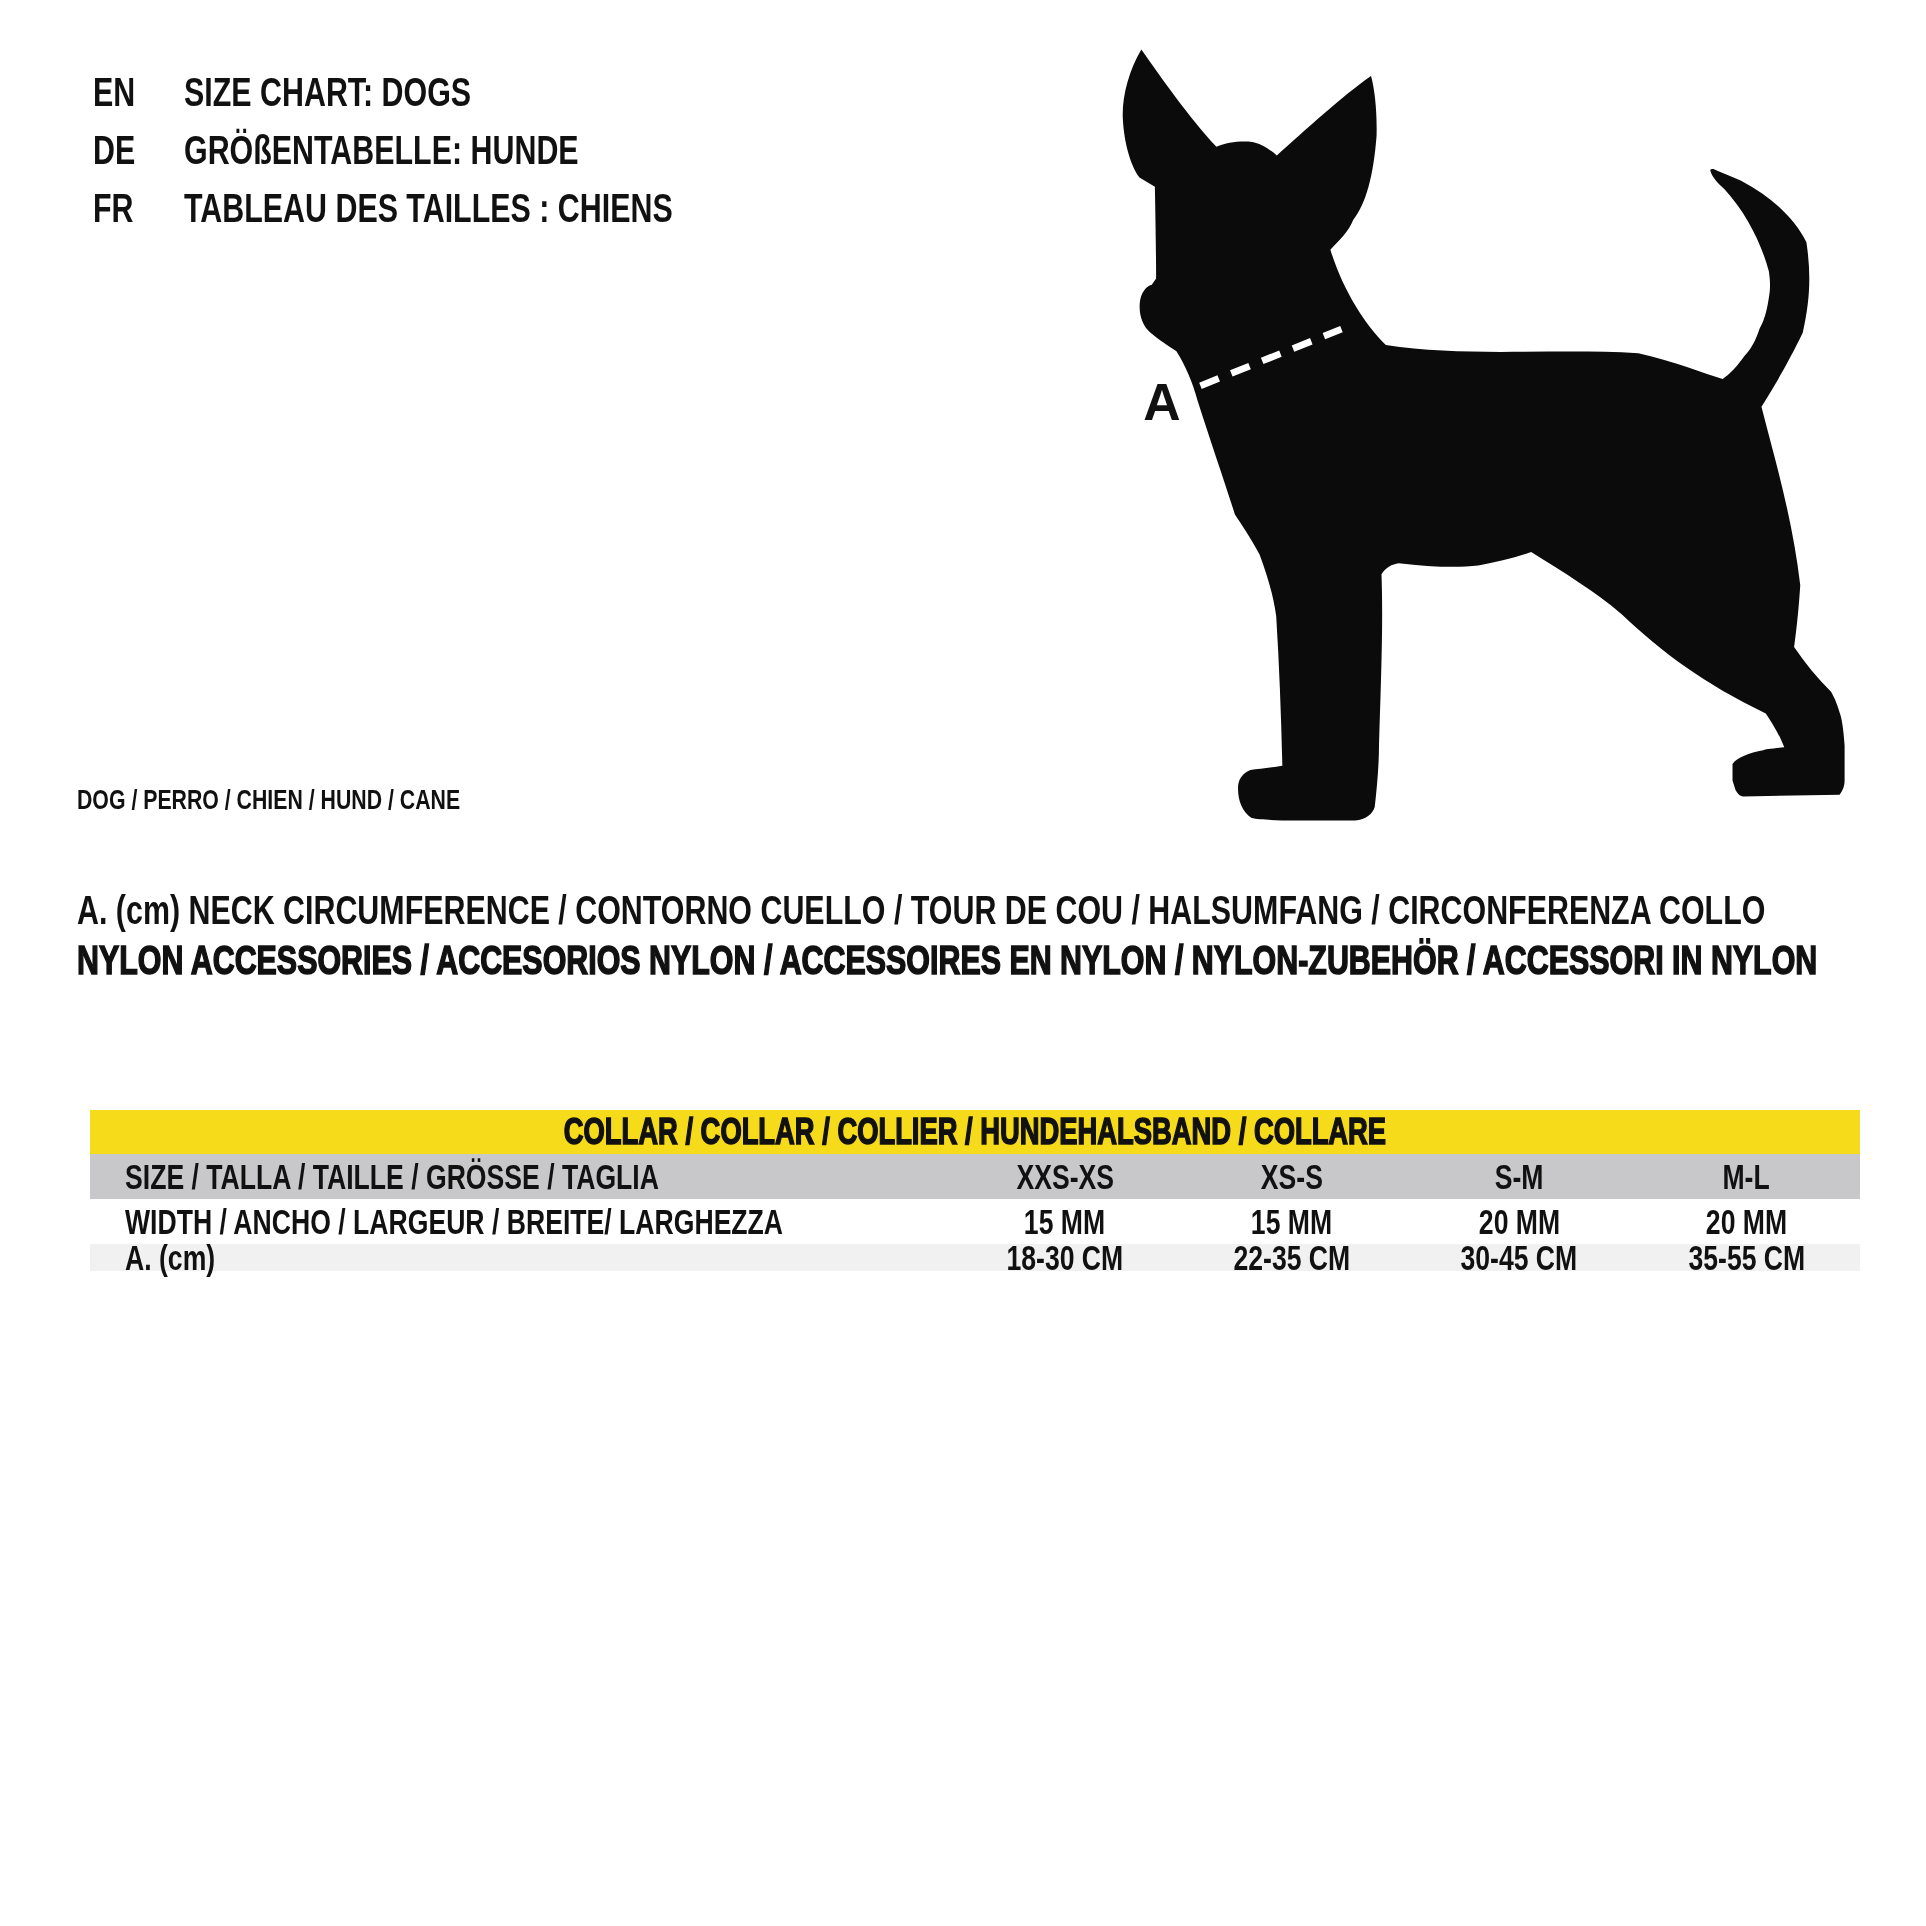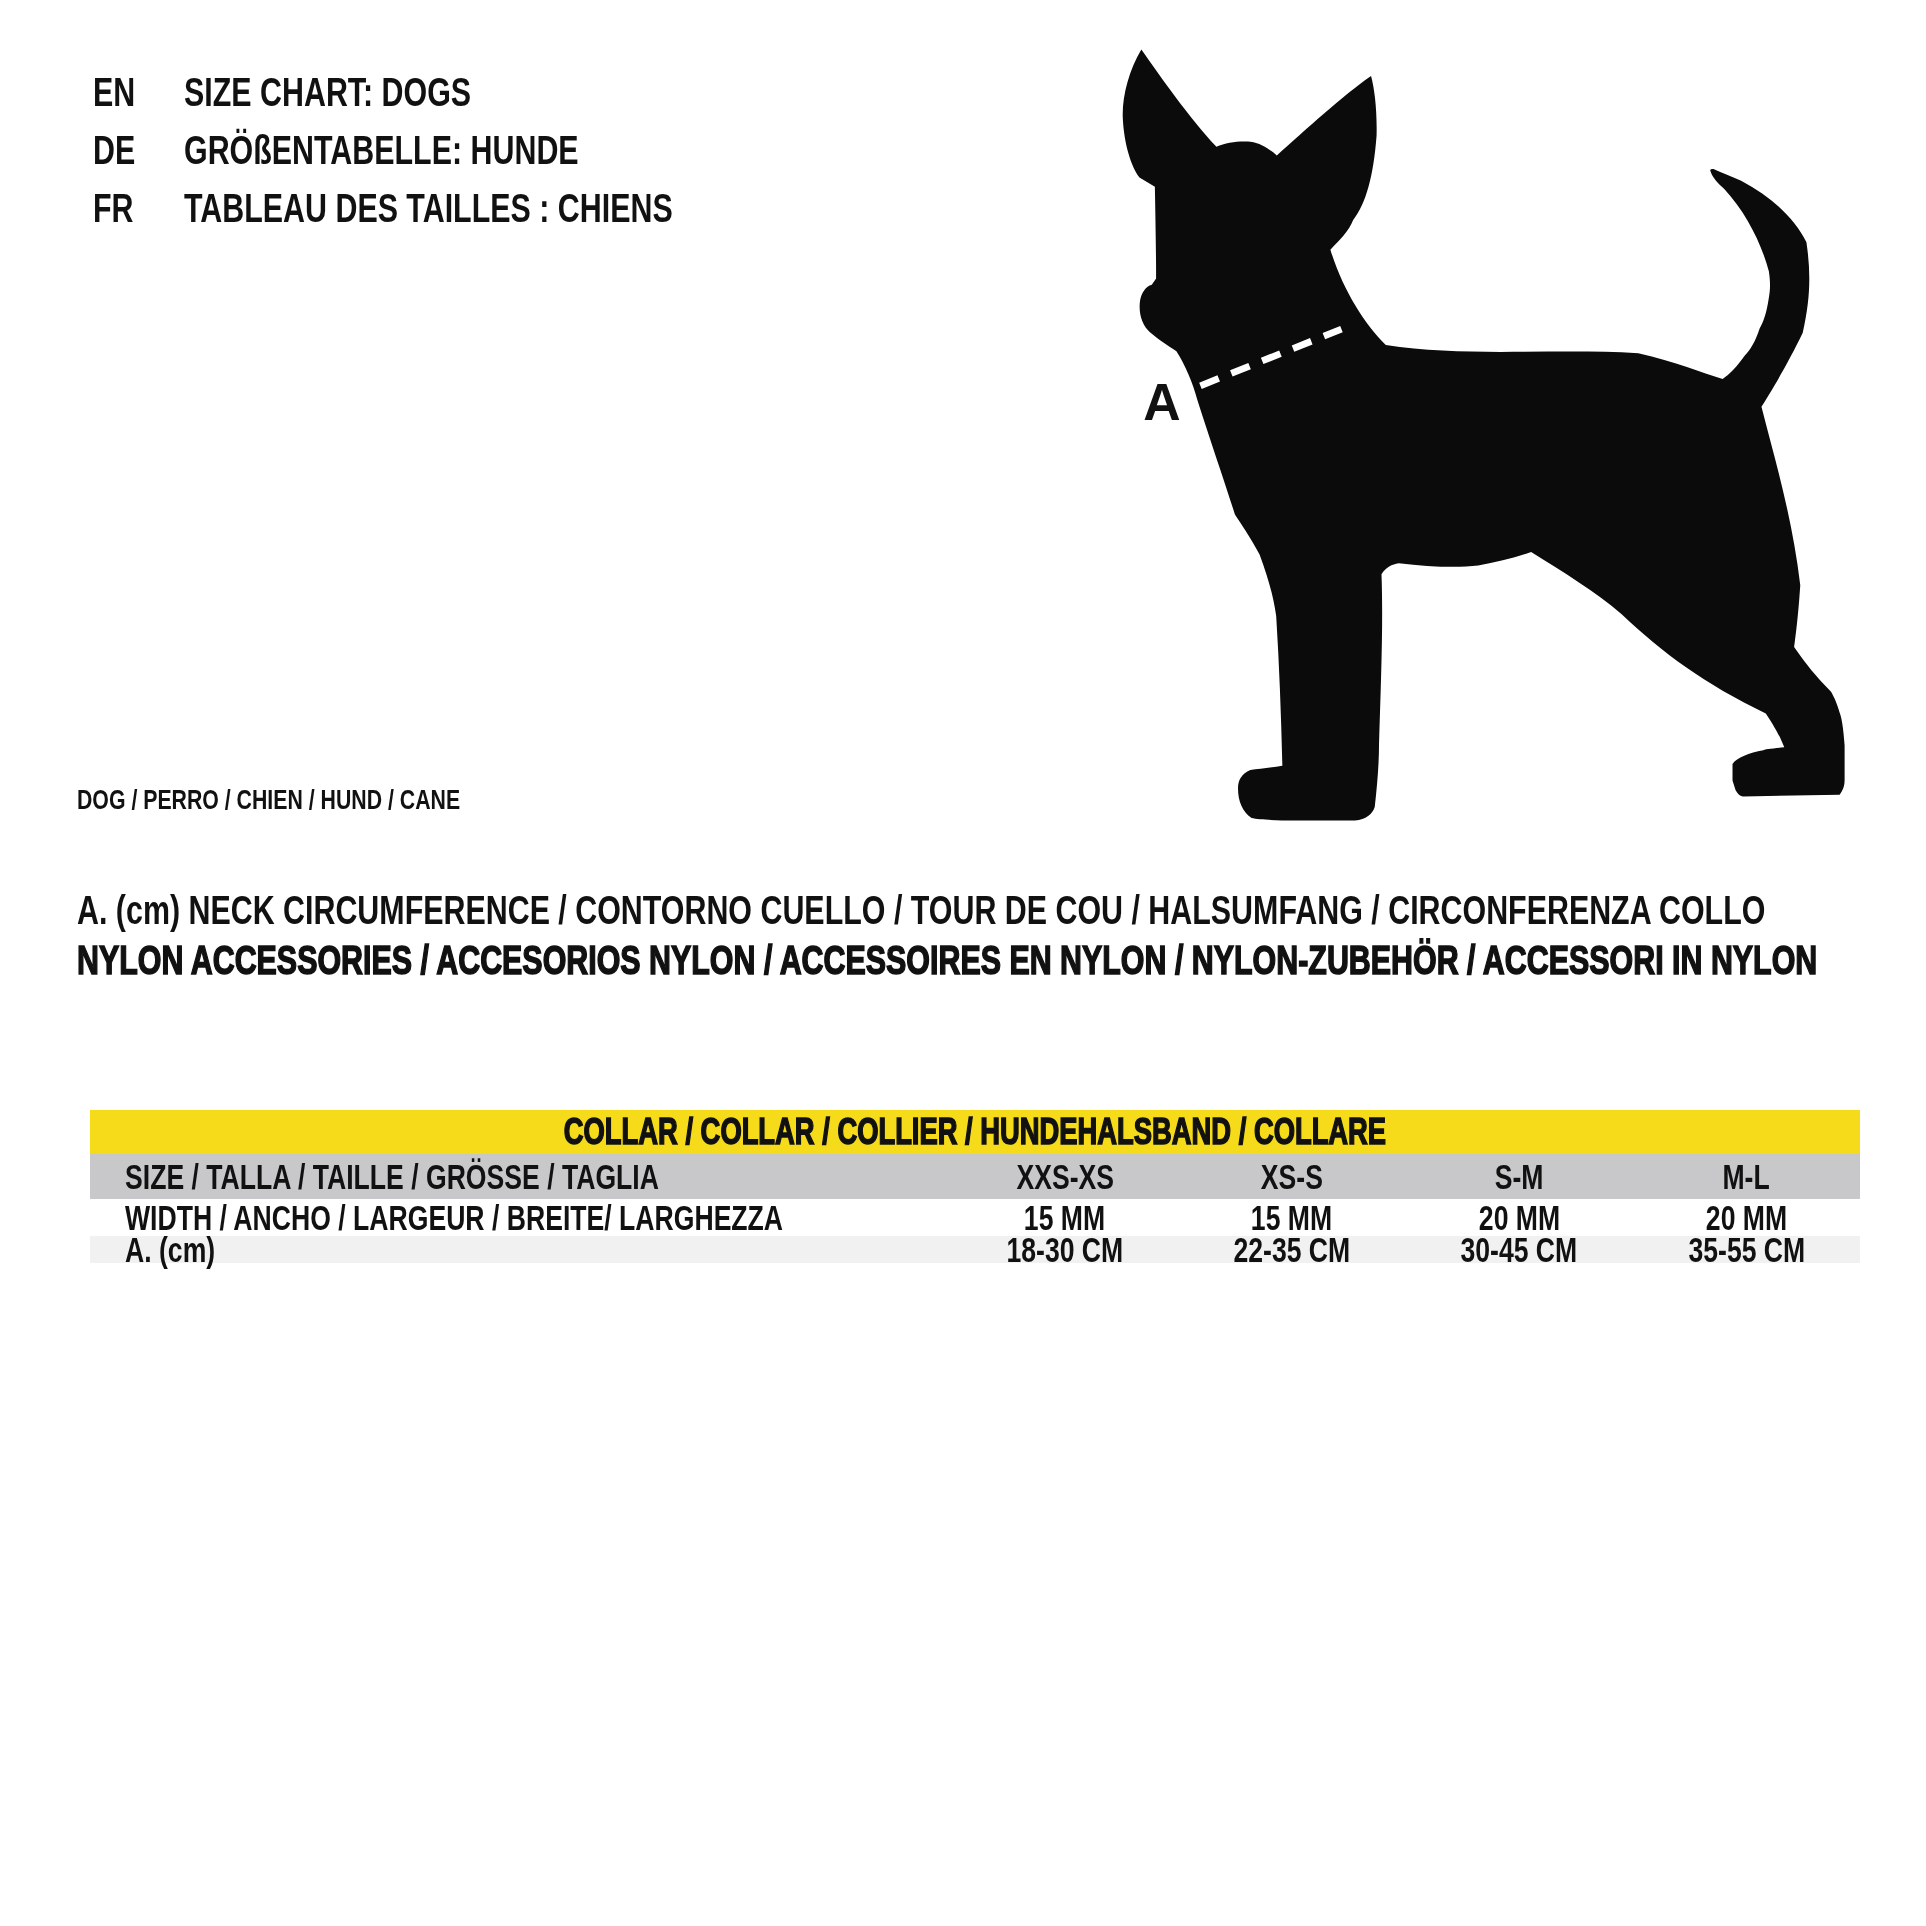--- a/index.html
+++ b/index.html
@@ -20,21 +20,21 @@
   
   .dog-wrap { position:absolute; left:1121px; top:37px; width:739px; height:801px; }
   .caption   { position:absolute; left:77px; top:780px; font-size:28px; line-height:40px; }
   .note-a    { position:absolute; left:77px; top:890px; font-size:40px; line-height:40px; }
   .note-ny   { position:absolute; left:77px; top:940px; font-size:40px; line-height:40px; }
   
   .size-table { position:absolute; left:90px; top:1110px; width:1770px; font-size:35px; }
   .tbl-header { height:44px; background:#F5DB1A; display:flex; align-items:center; justify-content:center; font-size:36px; }
   .tbl-row { display:flex; align-items:center;padding-left:12px; }
   .row-size  { height:45px; background:#C8C8CA; }
-  .row-width { height:37px; background:#ffffff; }
+  .row-width { height:45px; background:#ffffff; }
   .row-neck  { height:27px; background:#F1F1F2; }
   .tbl-label { width:48.3%; flex:0 0 48.3%; padding-left:23.4px; box-sizing:border-box; }
   .tbl-cell  { width:12.925%; flex:0 0 12.925%; text-align:center; }
 </style>
 </head>
 <body>
 
 <div class="langs">
   <div class="lang-row">
     <span class="lang-code"><span class="cond">EN</span></span>

